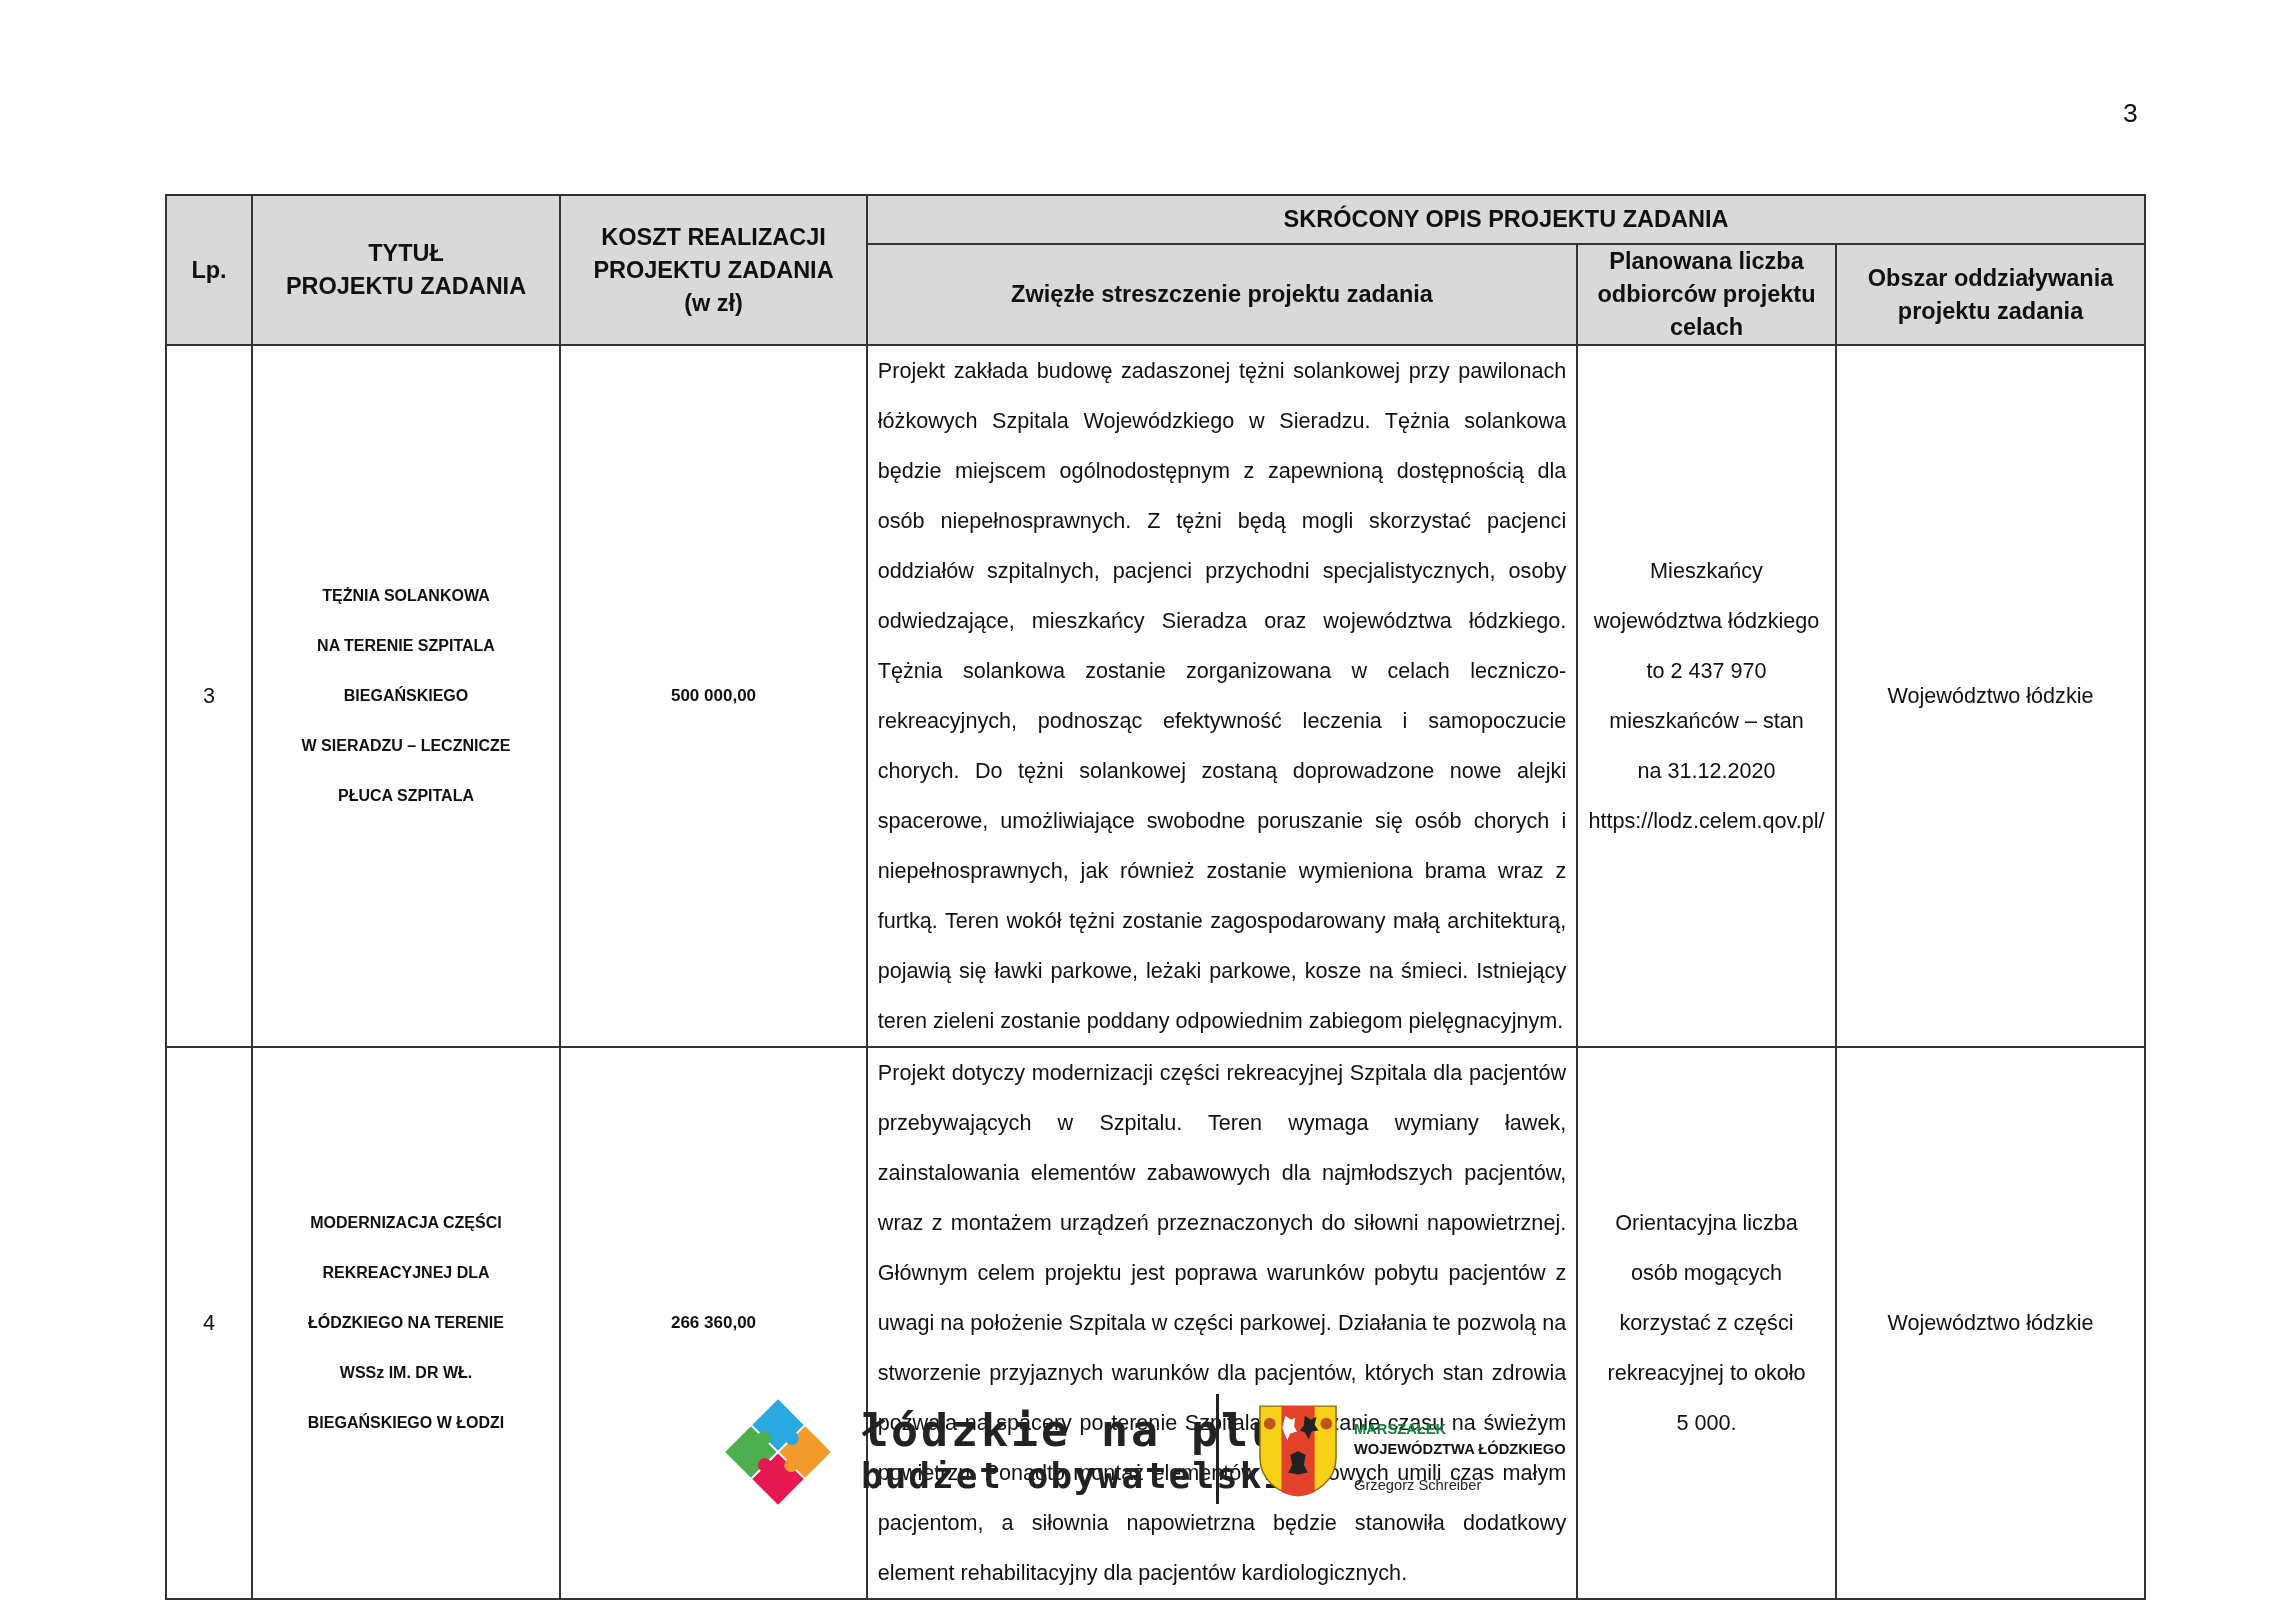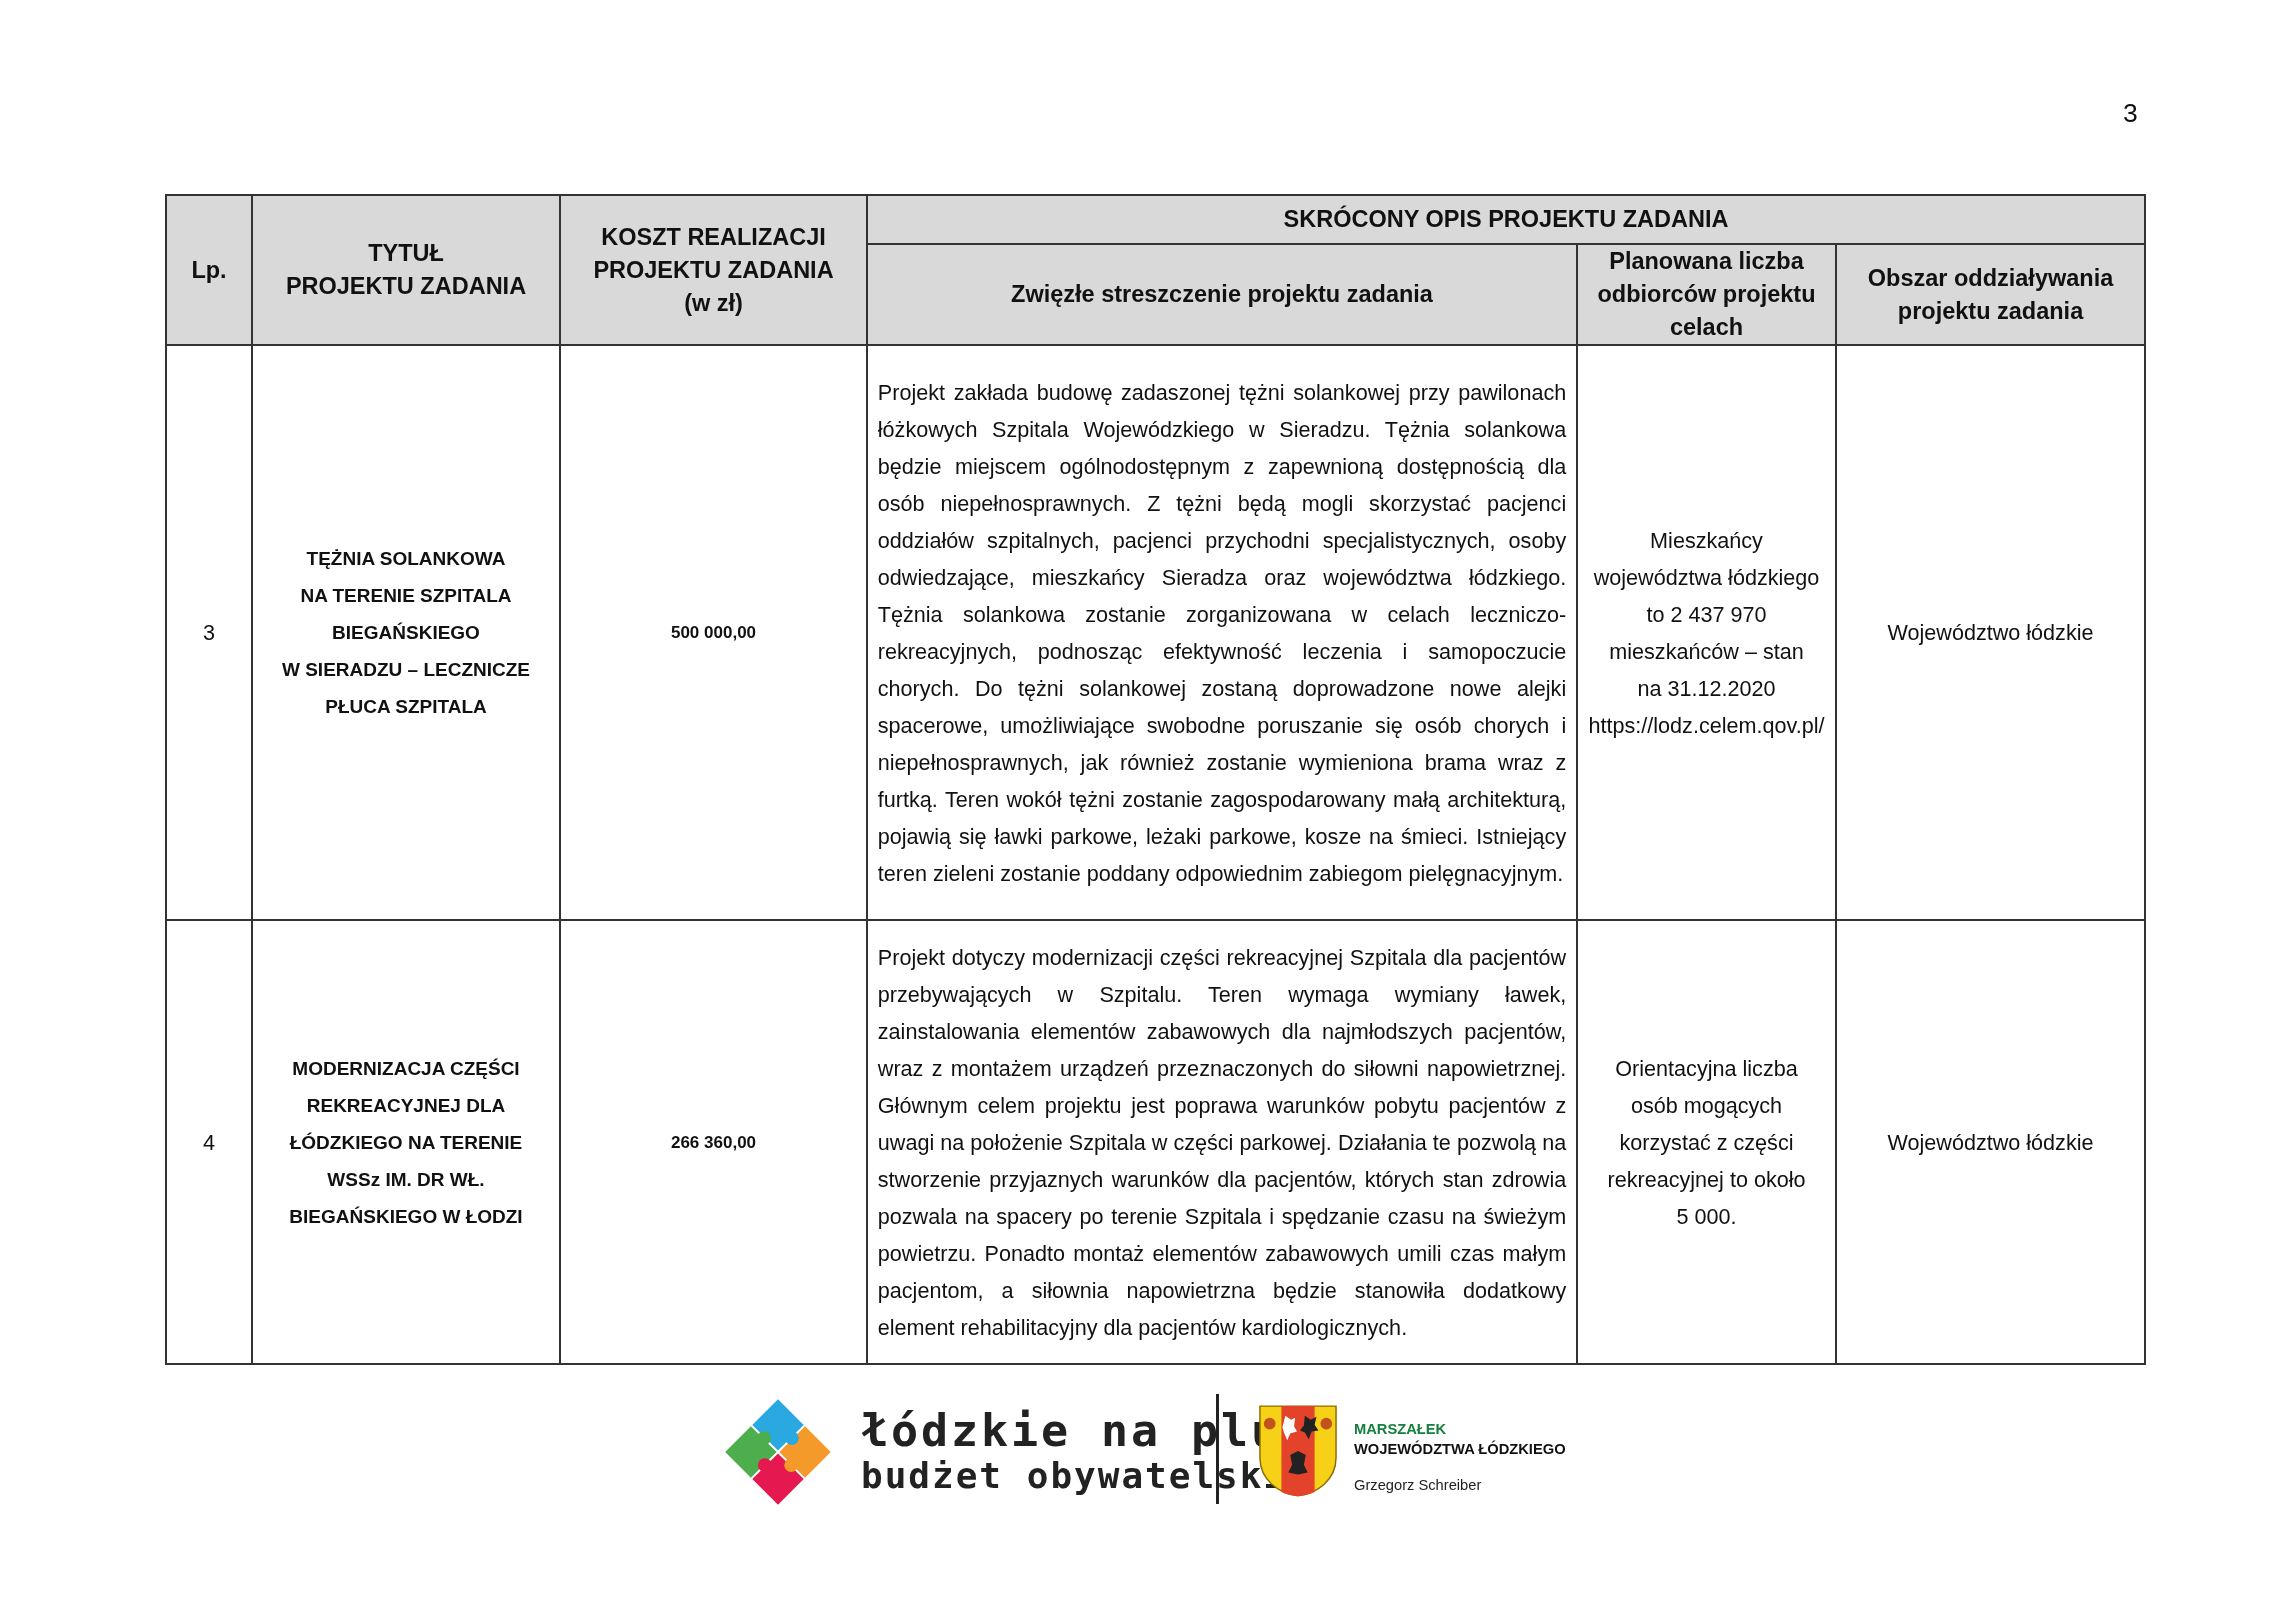--- a/index.html
+++ b/index.html
@@ -3,26 +3,26 @@
 <meta charset="utf-8">
 <style>
   html, body { margin:0; padding:0; background:#ffffff; }
   body { width:2293px; height:1621px; position:relative; overflow:hidden;
          font-family:"Liberation Sans", "DejaVu Sans", sans-serif; color:#111; }
   .page-number { position:absolute; left:2123px; top:98px; font-size:26.5px; }
   table.main { position:absolute; left:165px; top:194px; width:1978px;
                border-collapse:collapse; table-layout:fixed; }
   table.main td, table.main th { border:2.5px solid #333; padding:0; }
   th { background:#d9d9d9; font-weight:bold; font-size:23.5px; line-height:33px; text-align:center; vertical-align:middle; }
-  td { font-size:21.6px; line-height:37px; vertical-align:middle; text-align:center; }
+  td { font-size:21.6px; line-height:50px; vertical-align:middle; text-align:center; }
   .hdr-top { height:49px; }
   .hdr-sub { height:99px; }
   .row3 { height:575px; }
   .row4 { height:444px; }
-  .title { font-weight:bold; font-size:19px; }
+  .title { font-weight:bold; font-size:16px; }
   .cost { font-weight:bold; font-size:17px; }
   .desc { text-align:justify; padding:0 9.8px !important; }
   .puzzle { position:absolute; left:723px; top:1397px; width:110px; height:110px; }
   .brand1 { position:absolute; left:861px; top:1404px; font-size:45px; font-weight:bold;
             letter-spacing:2.9px; font-family:"DejaVu Sans Mono", monospace; color:#222; }
   .brand2 { position:absolute; left:861px; top:1455px; font-size:36px; font-weight:bold;
             letter-spacing:2px; font-family:"DejaVu Sans Mono", monospace; color:#222; }
   .divider { position:absolute; left:1216px; top:1394px; width:2.9px; height:110px; background:#222; }
   .shield { position:absolute; left:1258px; top:1404px; width:80px; height:93px; }
   .marsz1 { position:absolute; left:1354px; top:1421px; font-size:14.7px; font-weight:bold; color:#15803d; }

